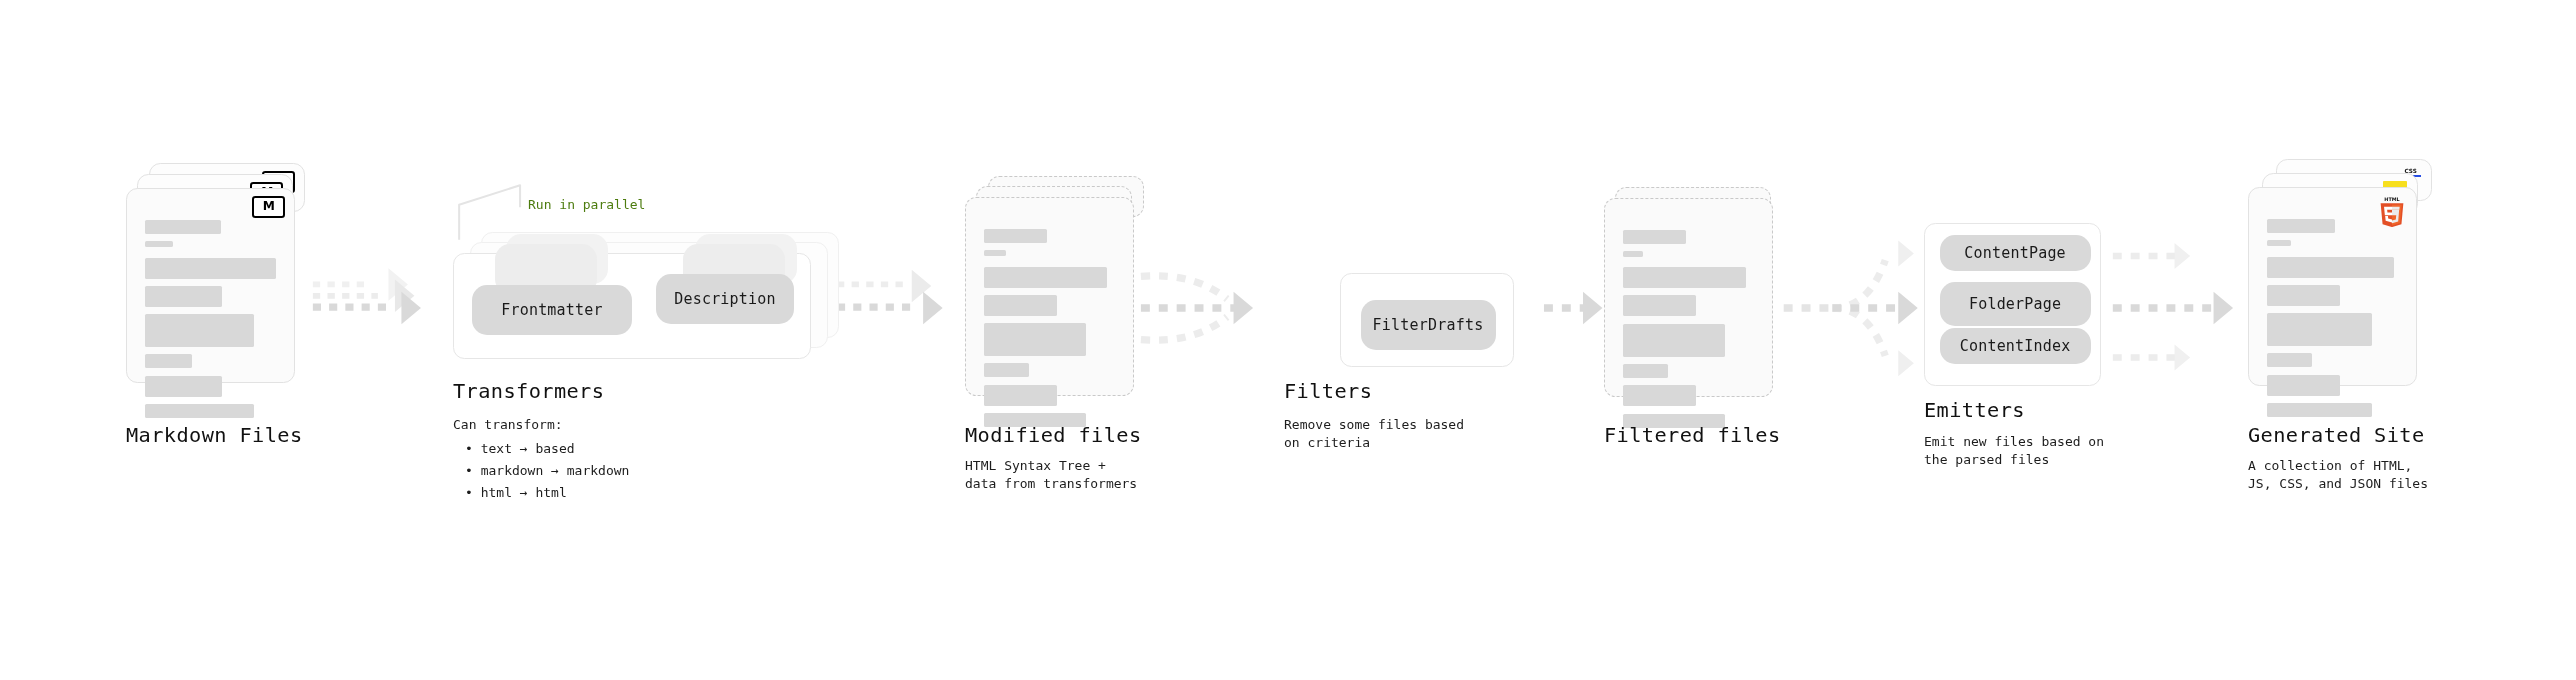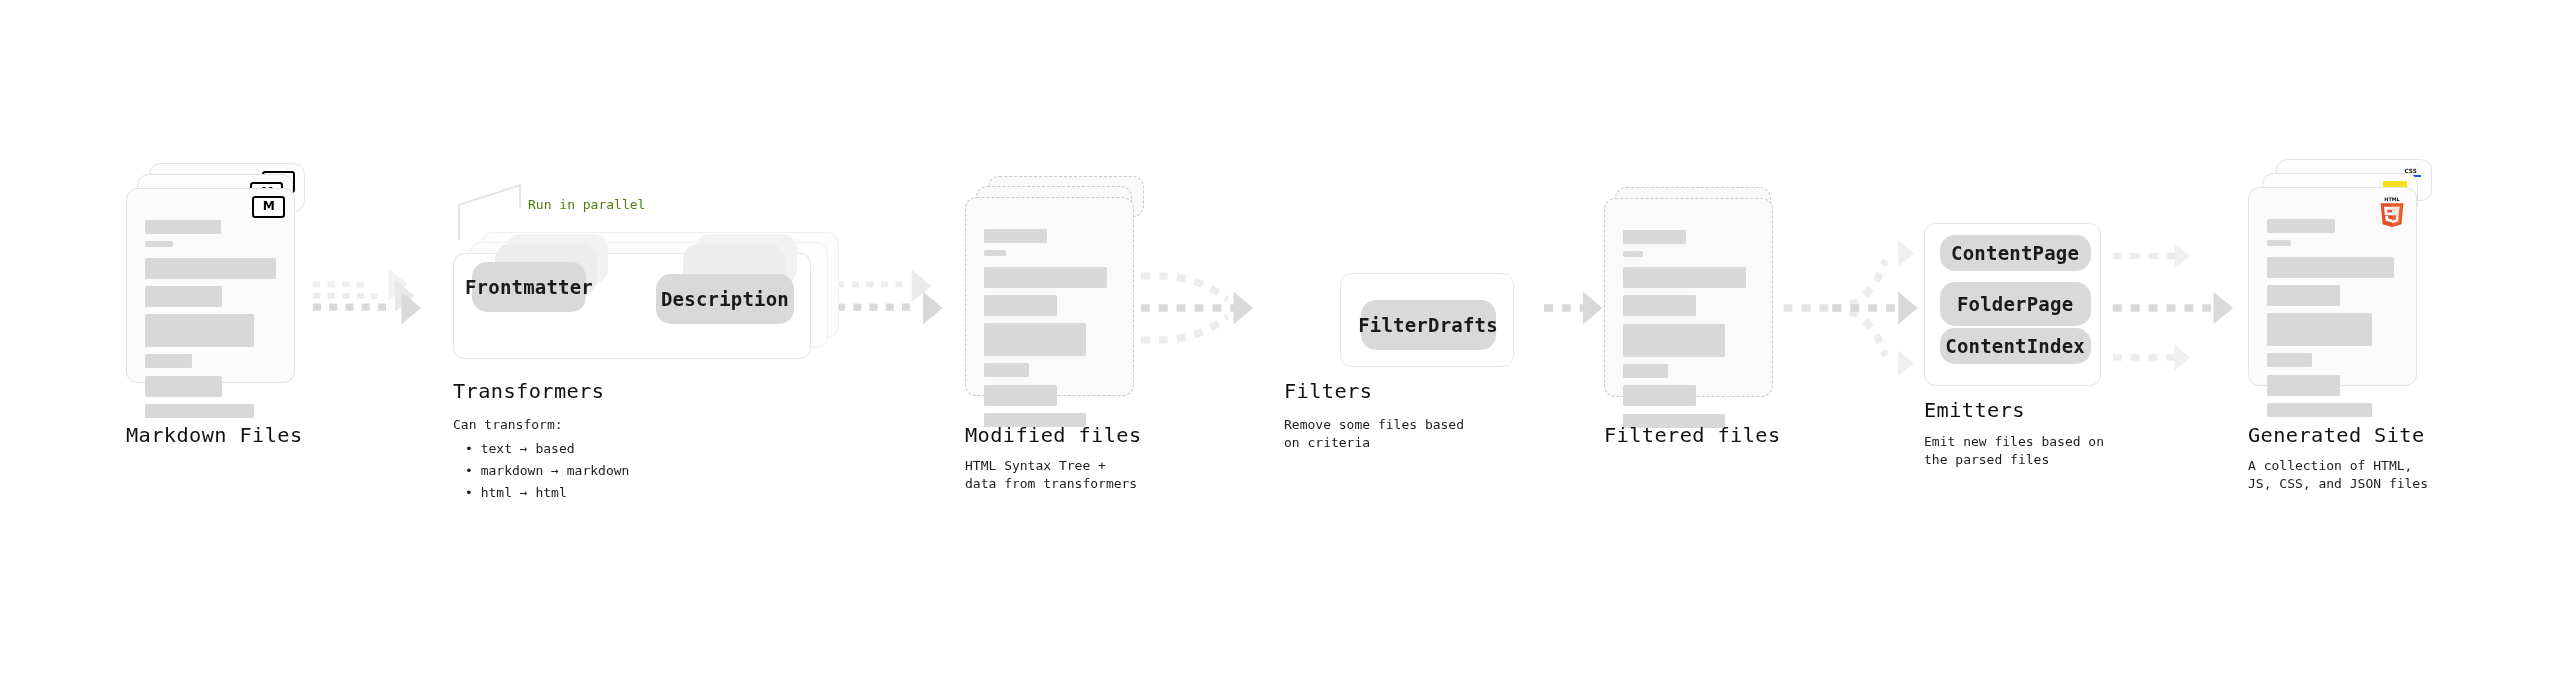--- a/index.html
+++ b/index.html
@@ -59,21 +59,21 @@
   
   .groupbox{
     position:absolute;box-sizing:border-box;
     background:#ffffff;border:1.6px solid #e6e6e6;border-radius:11.4px;
   }
   .groupbox.ghost{background:#fdfdfd;border-color:#f0f0f0;}
   .pill{
     position:absolute;box-sizing:border-box;
     background:#d9d9d9;border-radius:15px;
     display:flex;align-items:center;justify-content:center;
-    font-size:19px;color:#1a1a1a;white-space:nowrap;letter-spacing:0.2px;font-weight:bold;
+    font-size:15px;color:#1a1a1a;white-space:nowrap;letter-spacing:0.2px;
   }
   .pill.ghost{background:#ededed;color:transparent;}
   .pill.ghost2{background:#f2f2f2;color:transparent;}
 
   
   .title{
     position:absolute;font-size:20.3px;letter-spacing:0.4px;
     color:#111;white-space:nowrap;
   }
   .sub{
@@ -187,21 +187,21 @@
       </div>
     </div>
   </div>
   <div class="title" style="left:126px;top:423px;">Markdown Files</div>
 
   <div class="groupbox ghost" style="left:481px;top:232px;width:358px;height:106px;"></div>
   <div class="groupbox ghost" style="left:470px;top:242px;width:358px;height:106px;"></div>
   <div class="groupbox" style="left:453px;top:253px;width:358px;height:106px;">
     <div class="pill ghost2" style="left:52px;top:-20.3px;width:102px;height:50px;"></div>
     <div class="pill ghost" style="left:41px;top:-9.8px;width:102px;height:50px;"></div>
-    <div class="pill" style="left:18px;top:8px;width:114px;height:50px;">Frontmatter</div>
+    <div class="pill" style="left:18px;top:31px;width:160px;height:50px;">Frontmatter</div>
 
     <div class="pill ghost2" style="left:241px;top:-20.3px;width:102px;height:50px;"></div>
     <div class="pill ghost" style="left:229px;top:-9.8px;width:102px;height:50px;"></div>
     <div class="pill" style="left:202px;top:19.5px;width:138px;height:50px;">Description</div>
   </div>
   <div class="annot" style="left:528px;top:197px;">Run in parallel</div>
 
   <div class="title" style="left:453px;top:379px;">Transformers</div>
   <div class="sub" style="left:453px;top:416px;">Can transform:</div>
   <div class="sub" style="left:465px;top:440px;">• text → based</div>

